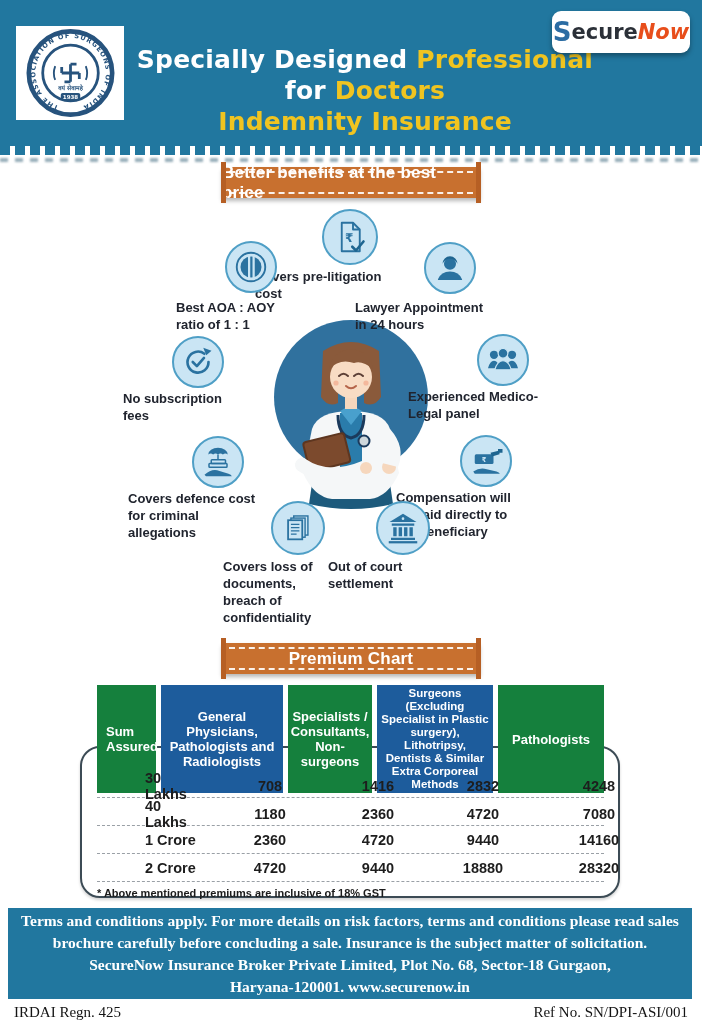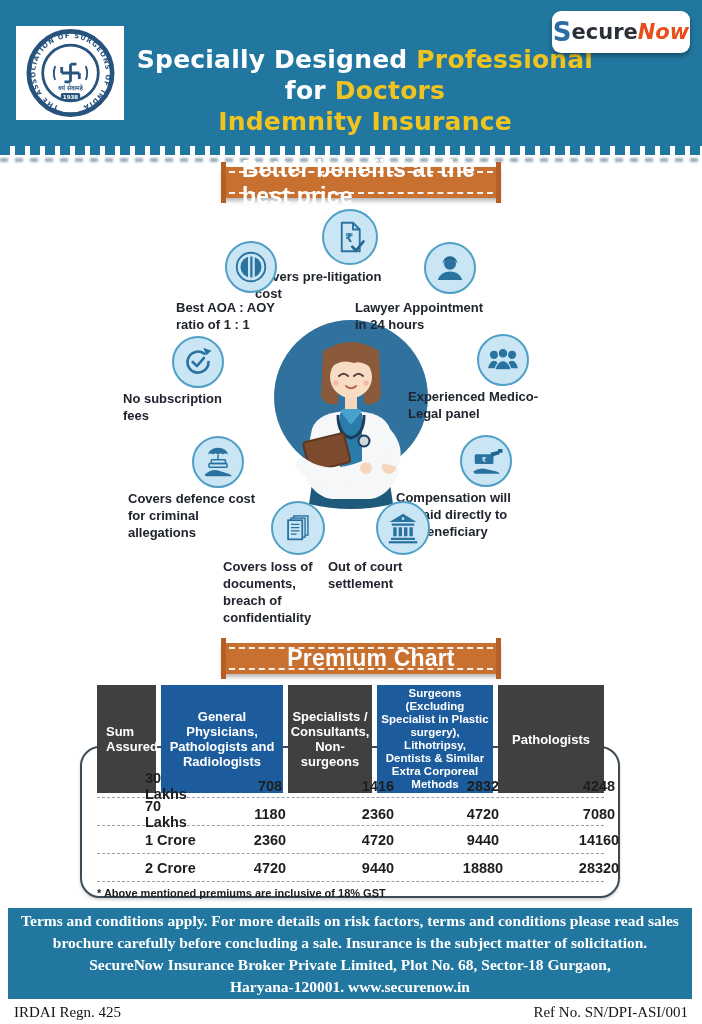--- a/index.html
+++ b/index.html
@@ -25,42 +25,42 @@
         display:flex;align-items:center;justify-content:center;
         font-family:"DejaVu Sans",sans-serif;font-weight:bold;font-size:21px;white-space:nowrap;}
   .brand .b-s{color:#2b6ca3;font-size:26px;line-height:20px;}
   .brand .b-e{color:#2b3038;}
   .brand .b-n{color:#e84e1b;font-style:italic;}
 
   
   .ribbon{position:absolute;left:222px;width:258px;height:31px;background:#c8702f;
         box-shadow:0 3px 4px rgba(0,0,0,.28);
         display:flex;align-items:center;justify-content:center;
-        color:#ffffff;font-weight:bold;font-size:23px;letter-spacing:.2px;padding-left:20px;}
+        color:#ffffff;font-weight:bold;font-size:17px;letter-spacing:.2px;}
   .ribbon::before{content:"";position:absolute;left:7px;right:7px;top:4px;bottom:4px;
         border-top:2px dashed rgba(255,255,255,.9);border-bottom:2px dashed rgba(255,255,255,.9);}
   .ribbon .cap{position:absolute;width:5px;top:-5px;bottom:-5px;background:#b65f24;}
   .ribbon .cap.l{left:-1px;} .ribbon .cap.r{right:-1px;}
 
   
   .benefit-circle{position:absolute;border-radius:50%;background:#cae5f4;border:2.5px solid #4f9fc6;
         display:flex;align-items:center;justify-content:center;box-sizing:border-box;}
   .benefit-label{position:absolute;text-align:left;font-weight:bold;font-size:13px;line-height:17px;
         color:#20242e;white-space:pre-line;}
   .doctor{position:absolute;left:266px;top:317px;width:170px;height:196px;}
 
   
   .prem-card{position:absolute;left:80px;top:746px;width:540px;height:152px;background:#ffffff;
         border:2.5px solid #3c4b55;border-radius:20px;box-shadow:0 2px 3px rgba(0,0,0,.18);
         box-sizing:border-box;}
   .head-row{position:absolute;left:97px;top:685px;width:507px;height:83px;display:grid;
         grid-template-columns:59px 122px 84px 116px 106px;column-gap:5px;}
   .head-cell{display:flex;align-items:center;justify-content:center;text-align:center;
         color:#ffffff;font-weight:bold;font-size:13px;line-height:15px;padding:2px 3px;box-sizing:border-box;}
-  .head-cell.orange{background:#404040;}
+  .head-cell.orange{background:#15803d;}
   .head-cell.blue{background:#1d5c9c;}
   .head-cell.first{justify-content:flex-start;text-align:left;padding-left:9px;}
   .head-cell.surgeons{font-size:11.5px;line-height:13px;}
   .rows-area{position:absolute;left:97px;top:770px;width:507px;}
   .data-row{display:grid;grid-template-columns:59px 122px 84px 116px 106px;column-gap:5px;
         height:27px;align-items:center;border-bottom:1.5px dashed #9aa0a6;
         font-weight:bold;font-size:14.5px;color:#1d1d1d;padding-left:48px;}
   .data-row:last-of-type{border-bottom:none;}
   .data-row .sum{text-align:left;}
   .data-row .val{text-align:center;}
@@ -277,21 +277,21 @@
   </div>
   <div class="rows-area">
     <div class="data-row">
       <div class="sum">30 Lakhs</div>
       <div class="val">708</div>
       <div class="val">1416</div>
       <div class="val">2832</div>
       <div class="val">4248</div>
     </div>
     <div class="data-row">
-      <div class="sum">70 Lakhs</div>
+      <div class="sum">40 Lakhs</div>
       <div class="val">1180</div>
       <div class="val">2360</div>
       <div class="val">4720</div>
       <div class="val">7080</div>
     </div>
     <div class="data-row">
       <div class="sum">1 Crore</div>
       <div class="val">2360</div>
       <div class="val">4720</div>
       <div class="val">9440</div>

